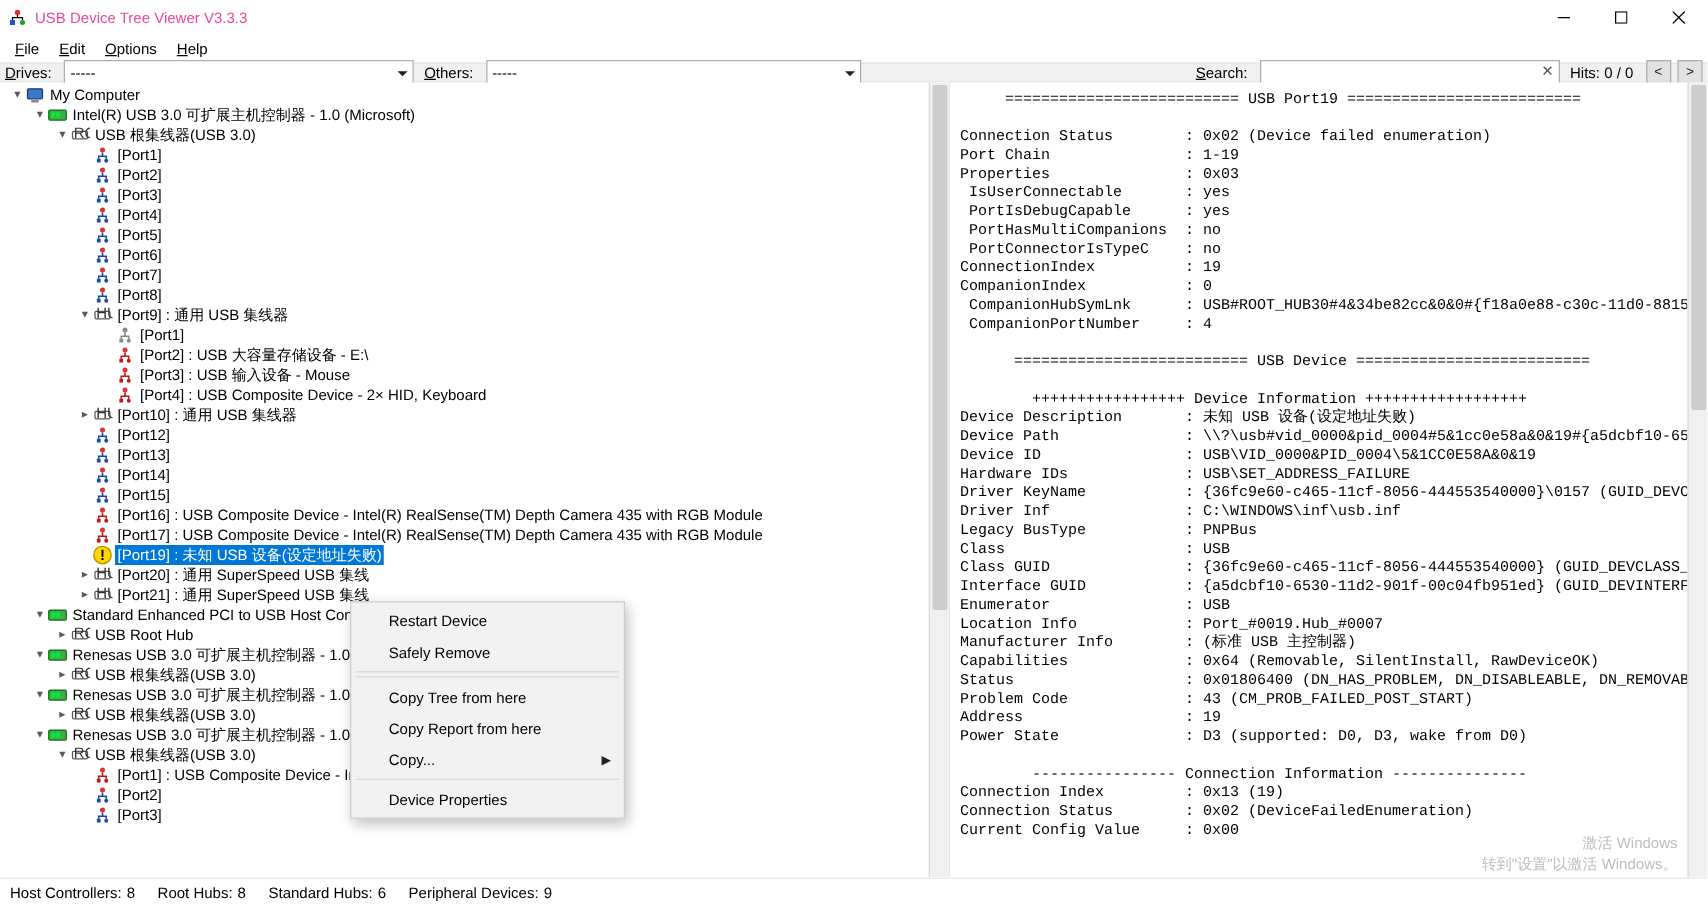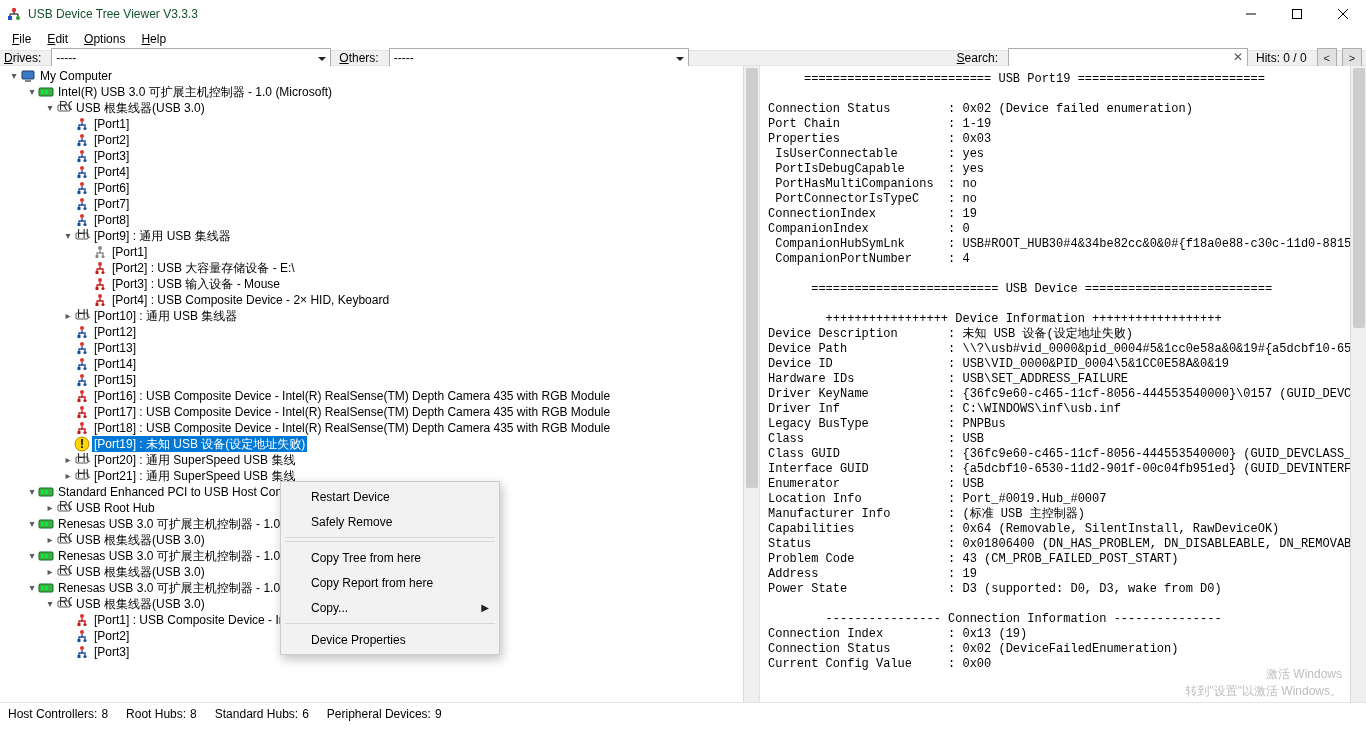--- a/index.html
+++ b/index.html
@@ -1,19 +1,19 @@
 <!DOCTYPE html>
 <html><head>
 <meta charset="utf-8">
 <style>
 * { margin:0; padding:0; box-sizing:border-box; font-family:"Segoe UI","Microsoft YaHei",Tahoma,sans-serif; font-size:12px; }
 html,body { width:1366px; height:736px; overflow:hidden; background:#fff; color:#000; }
 .titlebar { height:28px; display:flex; align-items:center; padding:0 0 0 6px; background:#fff; border-bottom:0; }
 .titlebar .app-icon { width:16px; height:16px; margin-right:6px; display:flex; align-items:center; justify-content:center; }
-.titlebar .title { flex:1; font-size:12px; color:#14532d; }
+.titlebar .title { flex:1; font-size:12px; color:#ec4899; }
 .titlebar .win-buttons { display:flex; }
 .titlebar .win-btn { width:46px; height:28px; display:flex; align-items:center; justify-content:center; color:#000; }
 .menubar { height:22px; display:flex; align-items:center; padding:0 4px; background:#fff; }
 .menubar .menu-item { padding:0 8px; line-height:22px; }
 .menubar .menu-item span.u { text-decoration:underline; }
 .toolbar { height:16px; display:flex; align-items:center; background:#f0f0f0; border-top:1px solid #e3e3e3; border-bottom:1px solid #e3e3e3; padding:2px 4px; gap:8px; }
 .toolbar label { margin-right:2px; }
 .toolbar label span.u { text-decoration:underline; }
 .combo { height:20px; background:#fff; border:1px solid #adadad; display:flex; align-items:center; padding:0 18px 0 4px; position:relative; font-size:11px; }
 .combo::after { content:""; position:absolute; right:4px; top:50%; margin-top:-1px; border:4px solid transparent; border-top-color:#222; }
@@ -201,20 +201,33 @@
             <span class="indent" style="width: 60px;"></span>
             <span class="tri"></span>
             <span class="ic">
               <svg width="16" height="16" viewBox="0 0 16 16">
                 <circle cx="8" cy="4" r="2" fill="#e03030"></circle>
                 <path d="M8 6 v3 M8 9 h-3 v2 M8 9 h3 v2" stroke="#1a4aa0" stroke-width="1.3" fill="none"></path>
                 <rect x="3.5" y="11" width="3" height="3" fill="#1a4aa0"></rect>
                 <circle cx="11" cy="12.5" r="1.6" fill="#1a4aa0"></circle>
               </svg>
             </span>
+            <span class="lbl">[Port5]</span>
+          </div>
+          <div class="tree-row">
+            <span class="indent" style="width: 60px;"></span>
+            <span class="tri"></span>
+            <span class="ic">
+              <svg width="16" height="16" viewBox="0 0 16 16">
+                <circle cx="8" cy="4" r="2" fill="#e03030"></circle>
+                <path d="M8 6 v3 M8 9 h-3 v2 M8 9 h3 v2" stroke="#1a4aa0" stroke-width="1.3" fill="none"></path>
+                <rect x="3.5" y="11" width="3" height="3" fill="#1a4aa0"></rect>
+                <circle cx="11" cy="12.5" r="1.6" fill="#1a4aa0"></circle>
+              </svg>
+            </span>
             <span class="lbl">[Port6]</span>
           </div>
           <div class="tree-row">
             <span class="indent" style="width: 60px;"></span>
             <span class="tri"></span>
             <span class="ic">
               <svg width="16" height="16" viewBox="0 0 16 16">
                 <circle cx="8" cy="4" r="2" fill="#e03030"></circle>
                 <path d="M8 6 v3 M8 9 h-3 v2 M8 9 h3 v2" stroke="#1a4aa0" stroke-width="1.3" fill="none"></path>
                 <rect x="3.5" y="11" width="3" height="3" fill="#1a4aa0"></rect>
@@ -380,33 +393,20 @@
             <span class="tri"></span>
             <span class="ic">
               <svg width="16" height="16" viewBox="0 0 16 16">
                 <circle cx="8" cy="4" r="2" fill="#e03030"></circle>
                 <path d="M8 6 v3 M8 9 h-3 v2 M8 9 h3 v2" stroke="#c01818" stroke-width="1.3" fill="none"></path>
                 <rect x="3.5" y="11" width="3" height="3" fill="#c01818"></rect>
                 <circle cx="11" cy="12.5" r="1.6" fill="#c01818"></circle>
               </svg>
             </span>
             <span class="lbl">[Port17] : USB Composite Device - Intel(R) RealSense(TM) Depth Camera 435 with RGB Module</span>
-          </div>
-          <div class="tree-row">
-            <span class="indent" style="width: 60px;"></span>
-            <span class="tri"></span>
-            <span class="ic">
-              <svg width="16" height="16" viewBox="0 0 16 16">
-                <circle cx="8" cy="4" r="2" fill="#e03030"></circle>
-                <path d="M8 6 v3 M8 9 h-3 v2 M8 9 h3 v2" stroke="#c01818" stroke-width="1.3" fill="none"></path>
-                <rect x="3.5" y="11" width="3" height="3" fill="#c01818"></rect>
-                <circle cx="11" cy="12.5" r="1.6" fill="#c01818"></circle>
-              </svg>
-            </span>
-            <span class="lbl">[Port18] : USB Composite Device - Intel(R) RealSense(TM) Depth Camera 435 with RGB Module</span>
           </div>
           <div class="tree-row sel">
             <span class="indent" style="width: 60px;"></span>
             <span class="tri"></span>
             <span class="ic">
               <svg width="16" height="16" viewBox="0 0 16 16">
                 <circle cx="8" cy="8" r="7" fill="#ffd400" stroke="#b38f00"></circle>
                 <text x="8" y="12" text-anchor="middle" font-size="11" font-weight="bold" fill="#000">!</text>
               </svg>
             </span>

